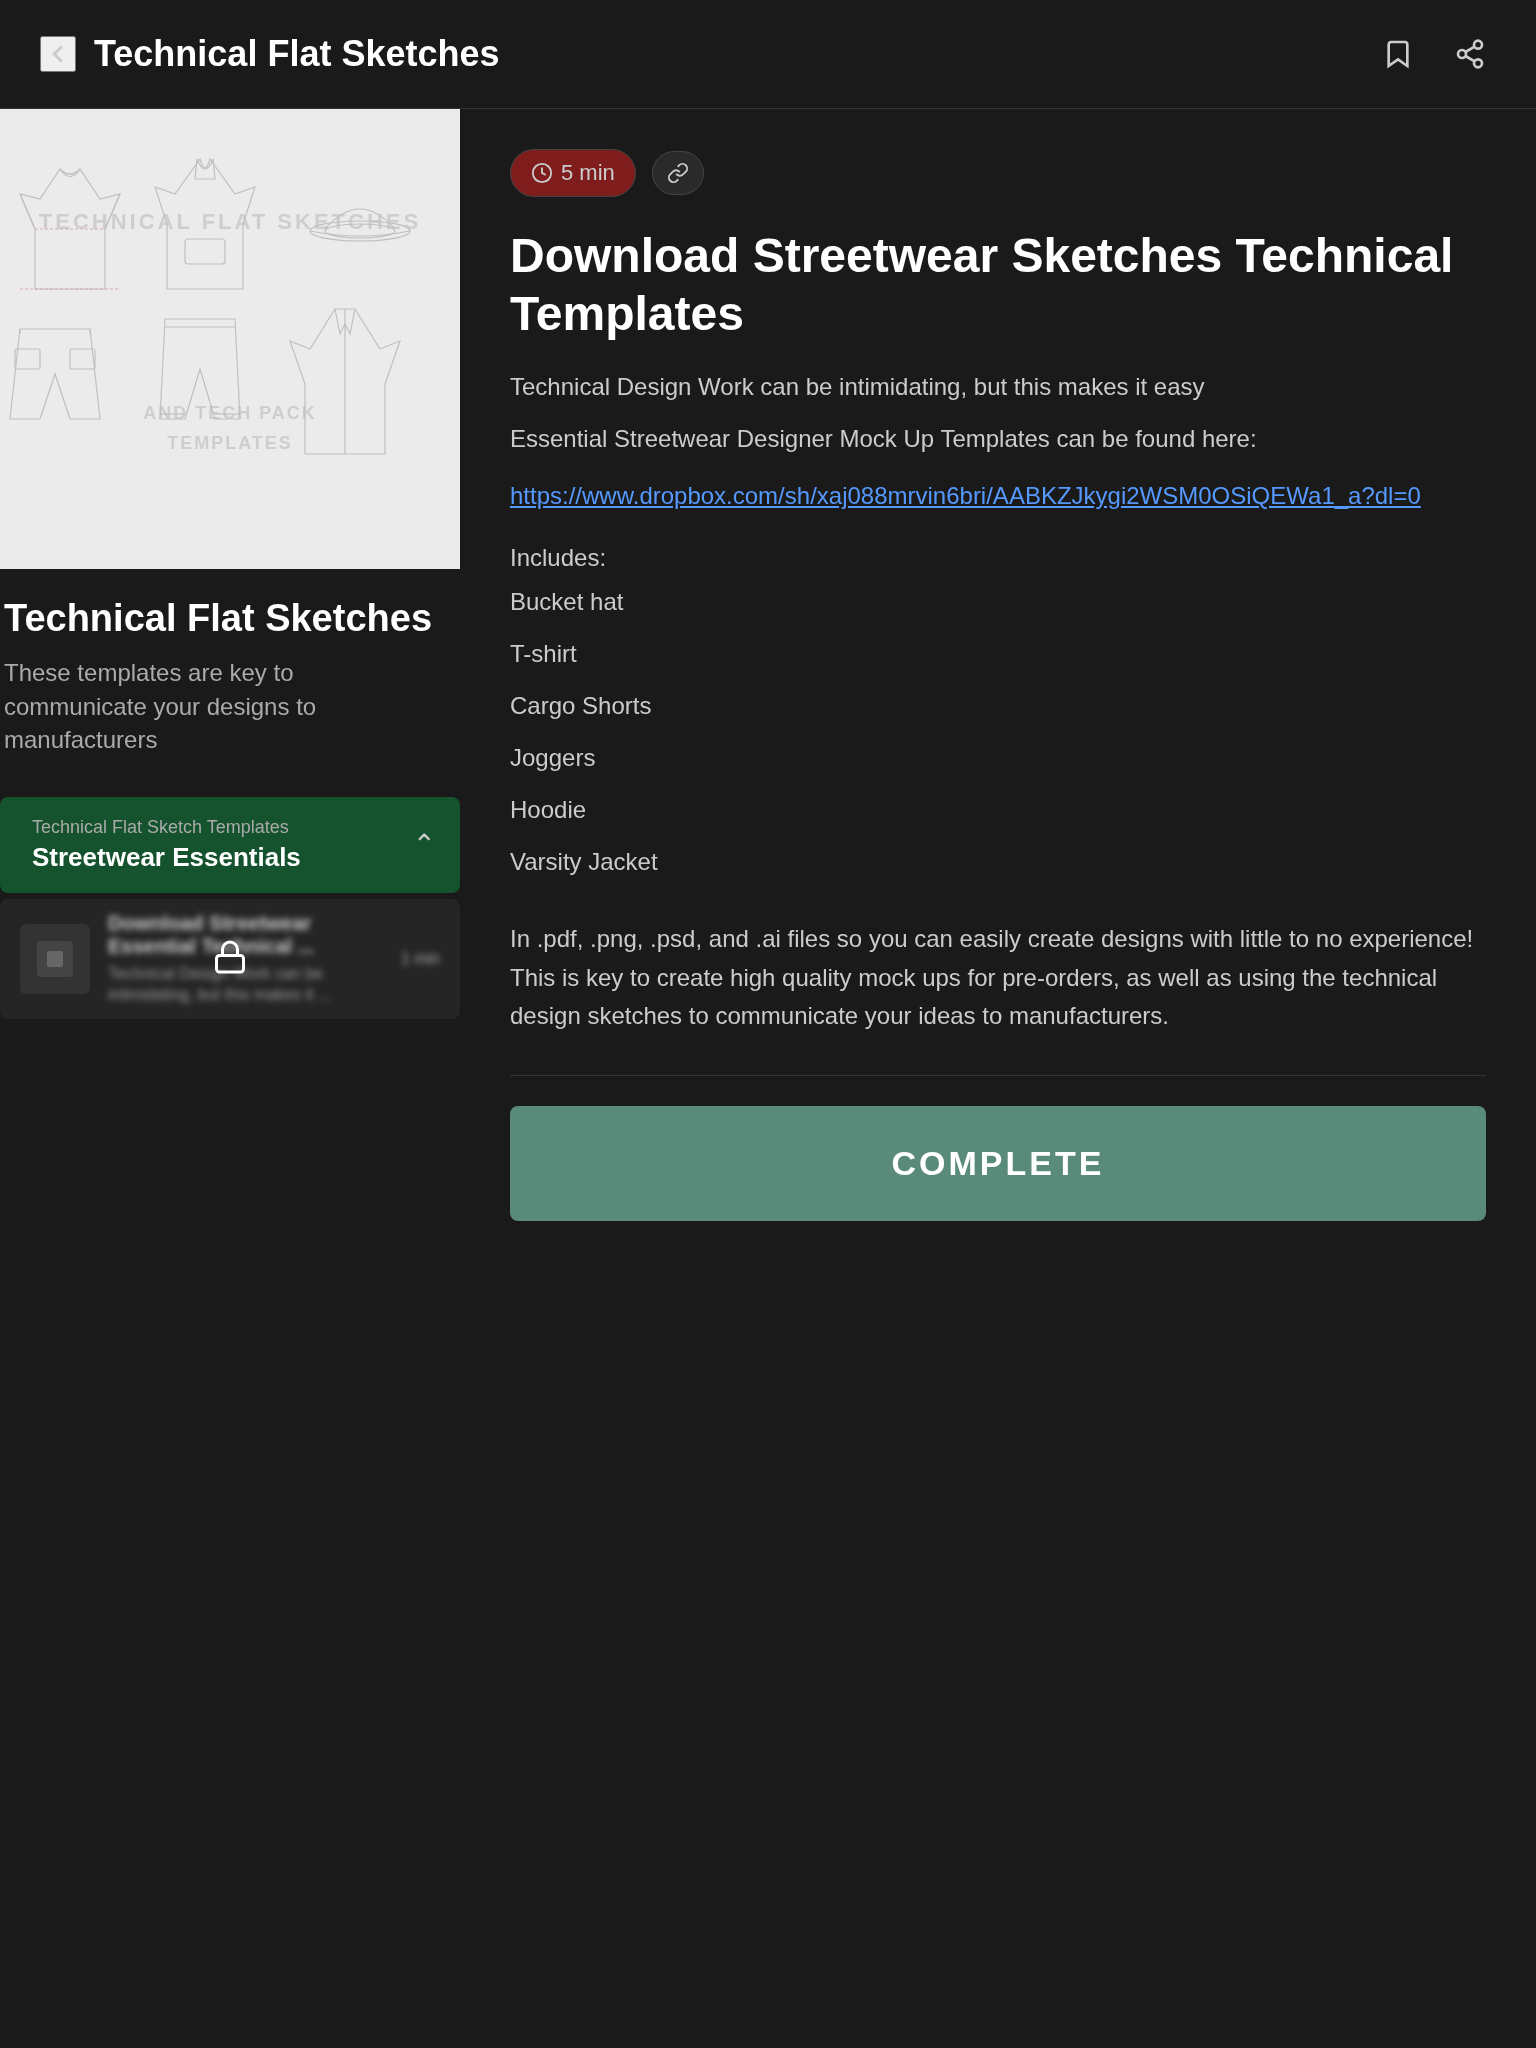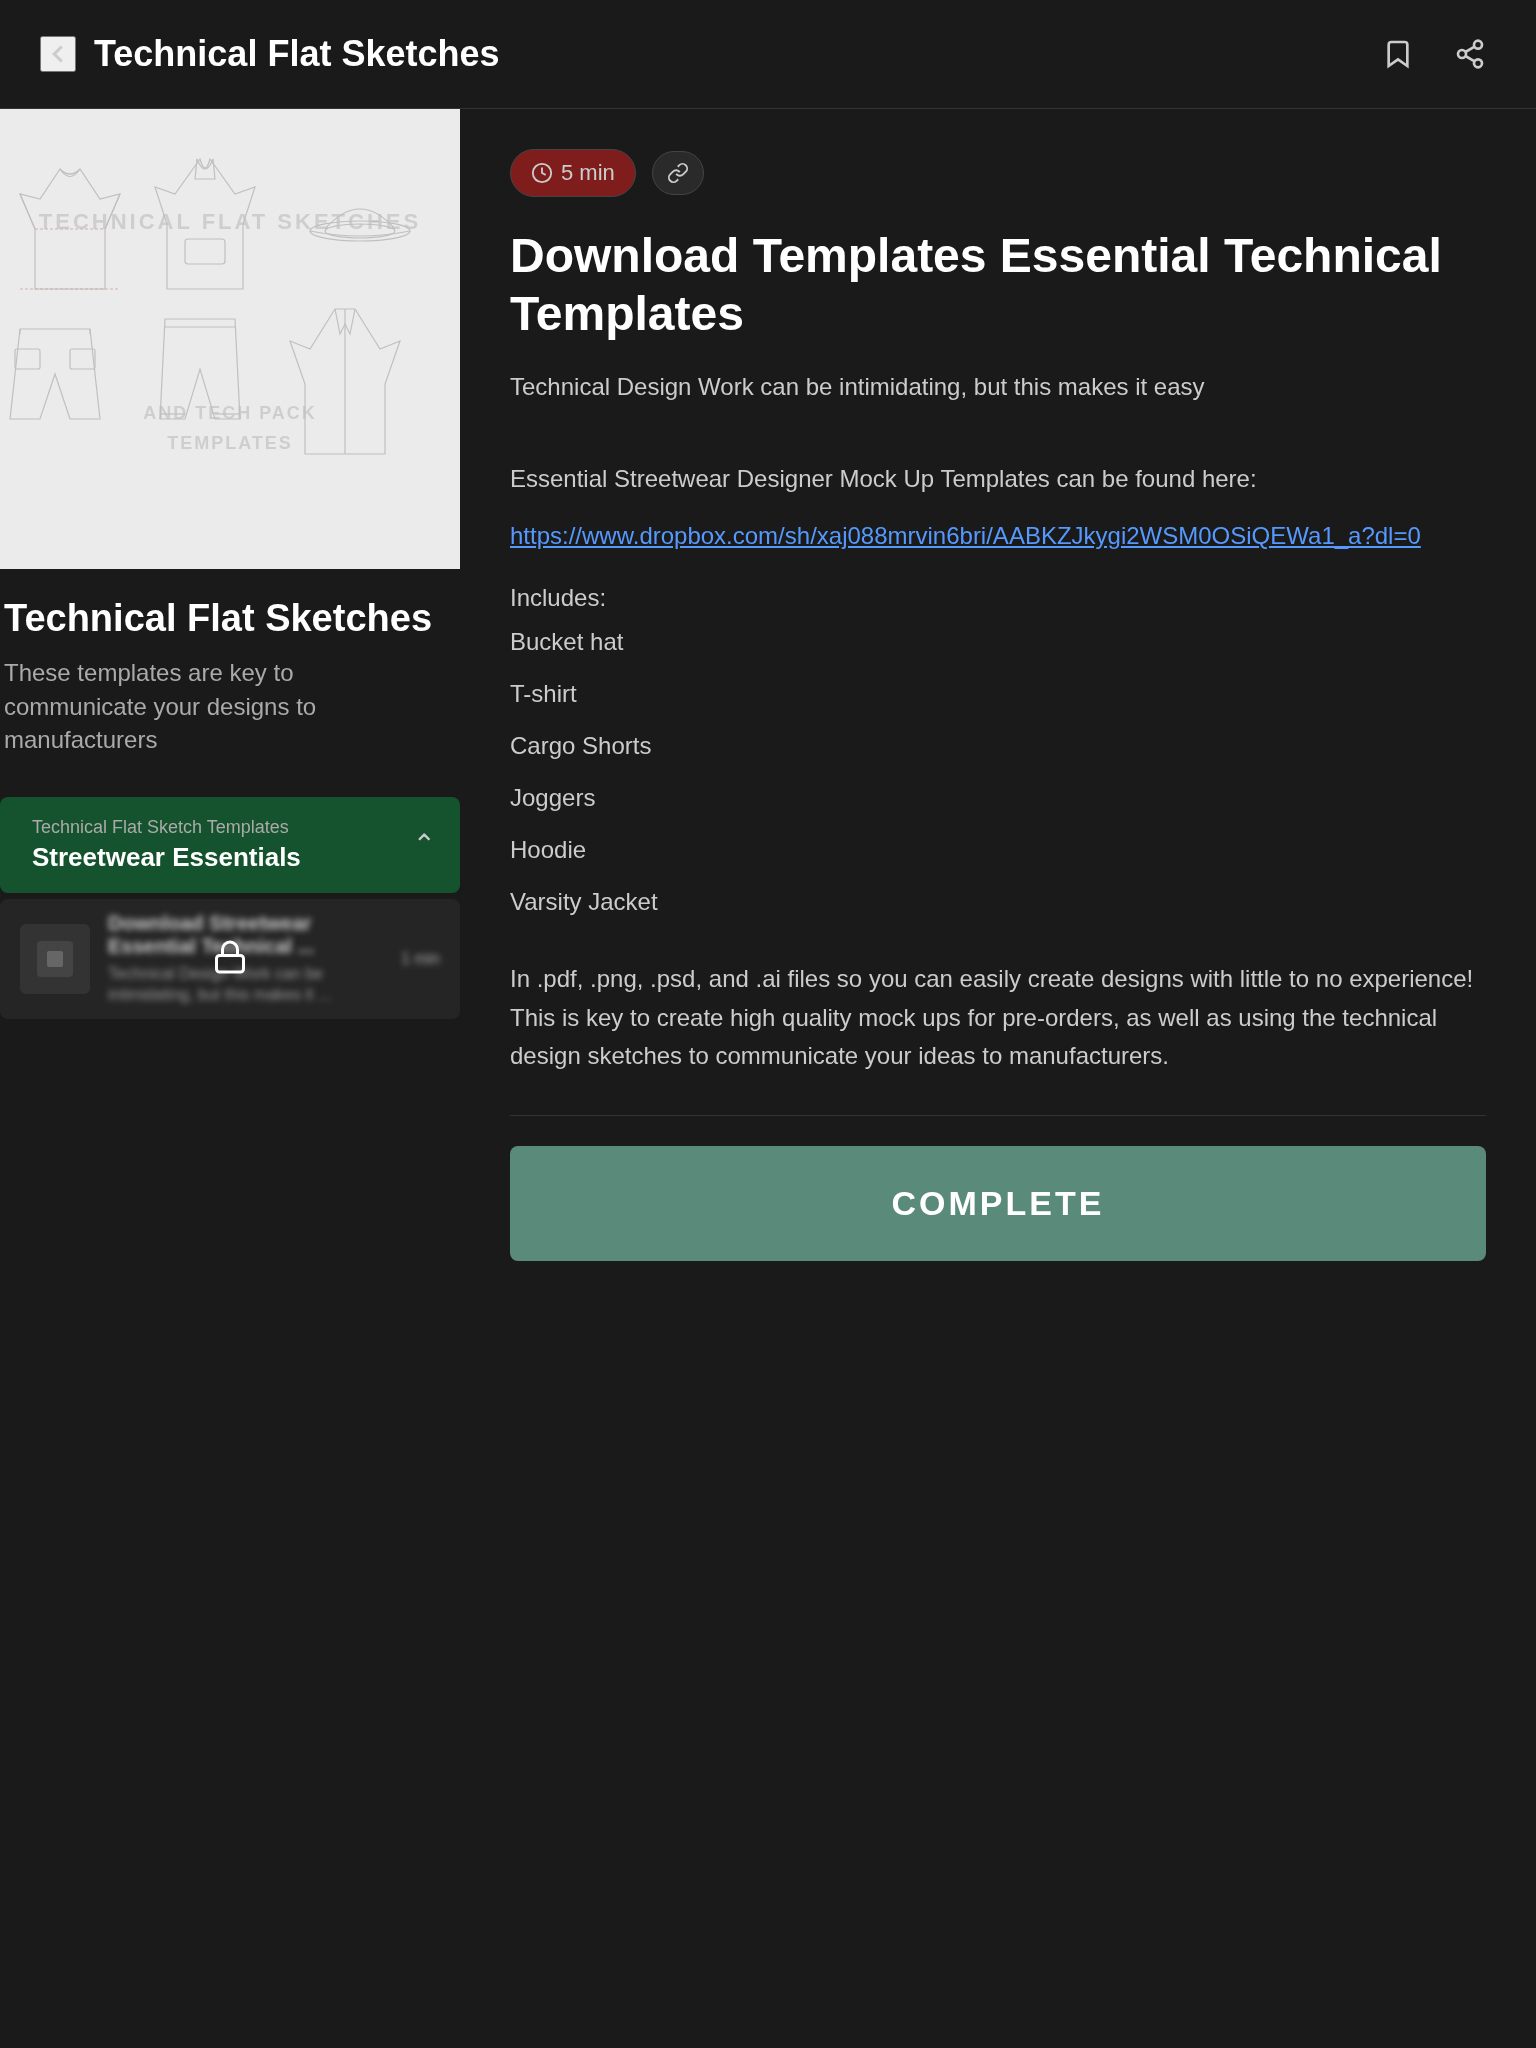--- a/index.html
+++ b/index.html
@@ -239,21 +239,21 @@
       font-size: 48px;
       font-weight: 700;
       color: #ffffff;
       line-height: 1.2;
       margin-bottom: 28px;
     }
     .content-desc {
       font-size: 24px;
       color: #cccccc;
       line-height: 1.4;
-      margin-bottom: 56px;
+      margin-bottom: 16px;
     }
     .content-body {
       font-size: 24px;
       color: #cccccc;
       line-height: 1.6;
       margin-bottom: 20px;
     }
     .content-link {
       color: #5599ff;
       text-decoration: underline;
@@ -455,21 +455,21 @@
       </div>
       <button class="link-badge">
         <svg width="22" height="22" viewBox="0 0 24 24" fill="none" stroke="#cccccc" stroke-width="2">
           <path d="M10 13a5 5 0 007.54.54l3-3a5 5 0 00-7.07-7.07l-1.72 1.71"></path>
           <path d="M14 11a5 5 0 00-7.54-.54l-3 3a5 5 0 007.07 7.07l1.71-1.71"></path>
         </svg>
       </button>
     </div>
 
     
-    <h2 class="content-title">Download Templates Essential Technical Templates</h2>
+    <h2 class="content-title">Download Streetwear Sketches Technical Templates</h2>
 
     
     <p class="content-desc">Technical Design Work can be intimidating, but this makes it easy</p>
 
     
     <p class="content-body">Essential Streetwear Designer Mock Up Templates can be found here:</p>
 
     
     <a class="content-link" href="#">https://www.dropbox.com/sh/xaj088mrvin6bri/AABKZJkygi2WSM0OSiQEWa1_a?dl=0</a>
 

